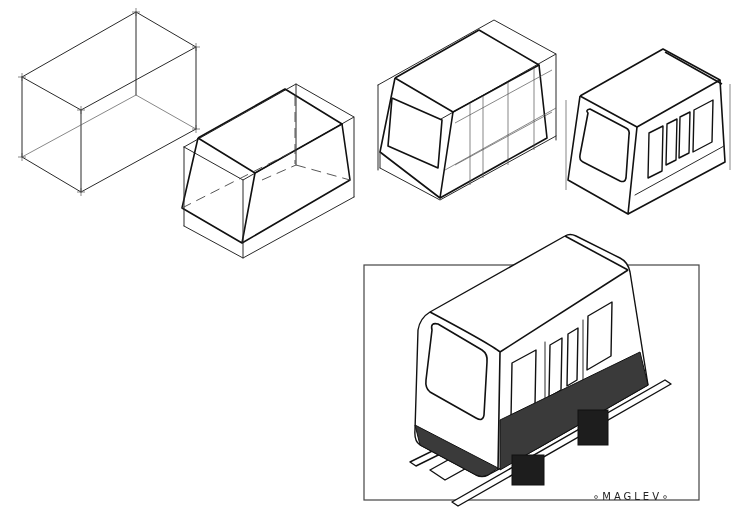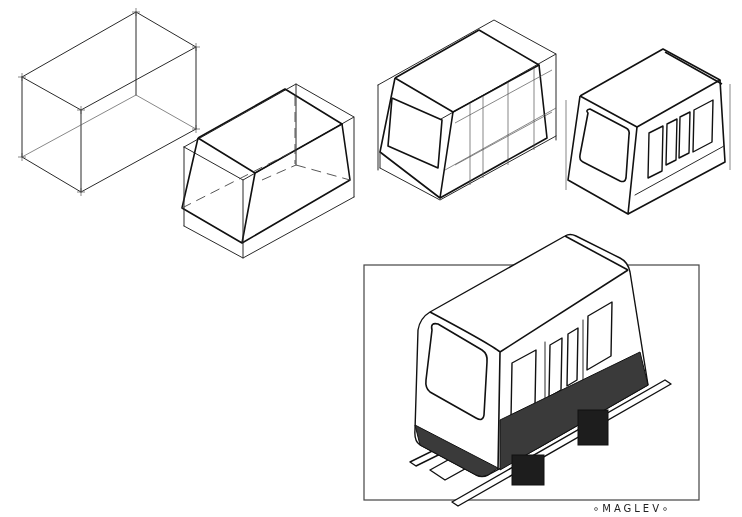--- a/index.html
+++ b/index.html
@@ -5,21 +5,21 @@
   html, body { margin: 0; padding: 0; background: #ffffff; }
   body { width: 742px; height: 517px; overflow: hidden; position: relative; font-family: "DejaVu Sans", sans-serif; }
   svg { position: absolute; left: 0; top: 0; }
   .c { stroke: #2a2a2a; fill: none; stroke-width: 1; stroke-linecap: round; }
   .thin { stroke: #555; fill: none; stroke-width: 0.7; }
   .bold { stroke: #111; fill: none; stroke-width: 1.6; stroke-linejoin: round; }
   .dash { stroke: #444; fill: none; stroke-width: 0.9; stroke-dasharray: 10 6; }
   .dark { fill: #1d1d1d; stroke: #111; stroke-width: 1; }
   .hatch { fill: #3a3a3a; stroke: #111; stroke-width: 1; }
   .white { fill: #fff; stroke: #111; stroke-width: 1.4; stroke-linejoin: round; }
-  .label { position: absolute; left: 593px; top: 503px; font-family: "DejaVu Sans", sans-serif; font-size: 10px; letter-spacing: 3px; color: #222; }
+  .label { position: absolute; left: 593px; top: 491px; font-family: "DejaVu Sans", sans-serif; font-size: 10px; letter-spacing: 3px; color: #222; }
 </style>
 </head>
 <body>
 
 <svg width="742" height="517" viewBox="0 0 742 517">
 
   <g>
     <polyline class="c" points="22,77 136,12 196,47 81,110 22,77"></polyline>
     <line class="c" x1="22" y1="77" x2="22" y2="157"></line>
     <line class="c" x1="81" y1="110" x2="81" y2="192"></line>

